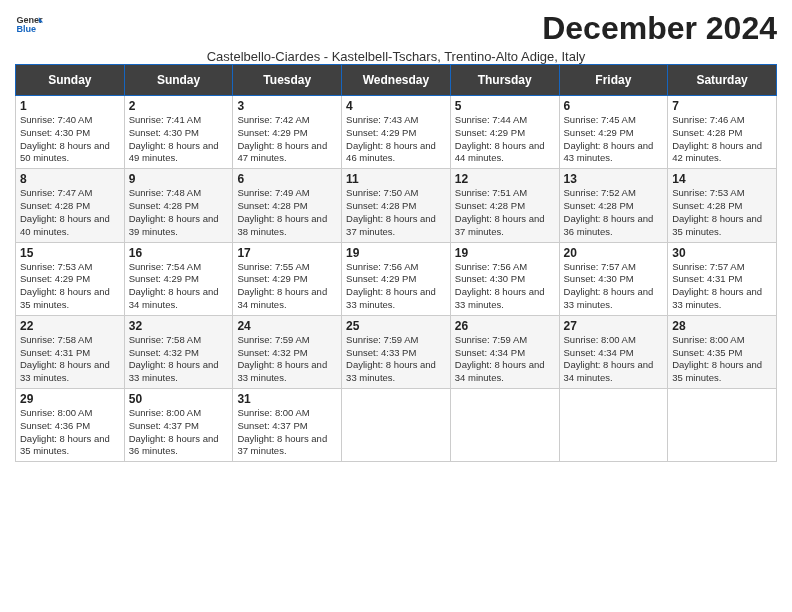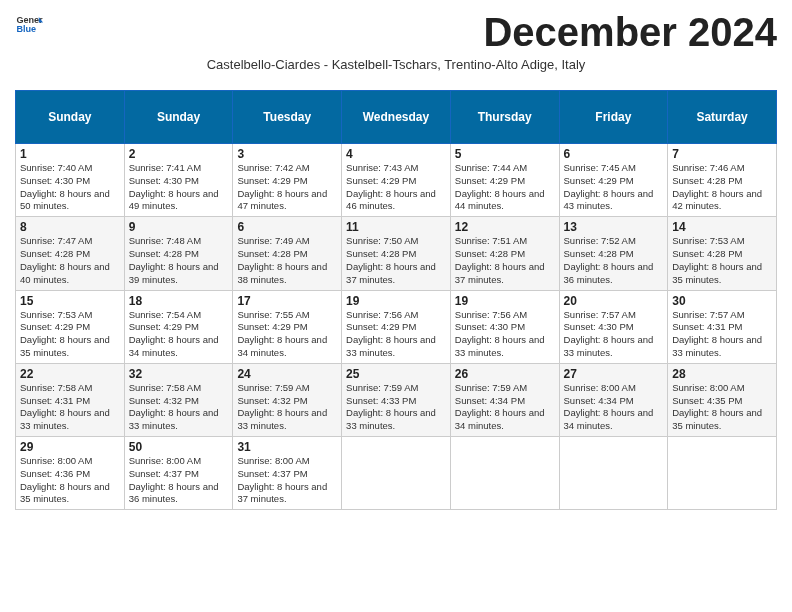--- a/index.html
+++ b/index.html
@@ -19,42 +19,42 @@
     .logo {
       display: flex;
       align-items: center;
       gap: 2px;
     }
     .logo-icon {
       width: 28px;
       height: 28px;
     }
     .month-title {
-      font-size: 40px;
+      font-size: 32px;
       font-weight: bold;
       color: #222;
       text-align: right;
     }
     .subtitle {
       text-align: center;
       font-size: 13px;
       color: #333;
-      margin-bottom: 18px;
+      margin-bottom: 0;
       font-weight: normal;
     }
     .calendar {
       width: 100%;
       border-collapse: collapse;
       font-size: 10px;
     }
     .calendar th {
-      background-color: #0369a1;
+      background-color: #404040;
       color: #fff;
       text-align: center;
-      padding: 19px 2px;
+      padding: 8px 2px;
       font-size: 12px;
       border: 1px solid #1565c0;
     }
     .calendar td {
       border: 1px solid #ccc;
       vertical-align: top;
       padding: 3px 4px;
       width: calc(100% / 7);
       min-height: 70px;
     }
@@ -168,21 +168,21 @@
           <span class="day-num">14</span>
           <div class="day-info">Sunrise: 7:53 AM<br>Sunset: 4:28 PM<br>Daylight: 8 hours and 35 minutes.</div>
         </td>
       </tr>
       <tr>
         <td>
           <span class="day-num">15</span>
           <div class="day-info">Sunrise: 7:53 AM<br>Sunset: 4:29 PM<br>Daylight: 8 hours and 35 minutes.</div>
         </td>
         <td>
-          <span class="day-num">18</span>
+          <span class="day-num">16</span>
           <div class="day-info">Sunrise: 7:54 AM<br>Sunset: 4:29 PM<br>Daylight: 8 hours and 34 minutes.</div>
         </td>
         <td>
           <span class="day-num">17</span>
           <div class="day-info">Sunrise: 7:55 AM<br>Sunset: 4:29 PM<br>Daylight: 8 hours and 34 minutes.</div>
         </td>
         <td>
           <span class="day-num">19</span>
           <div class="day-info">Sunrise: 7:56 AM<br>Sunset: 4:29 PM<br>Daylight: 8 hours and 33 minutes.</div>
         </td>

